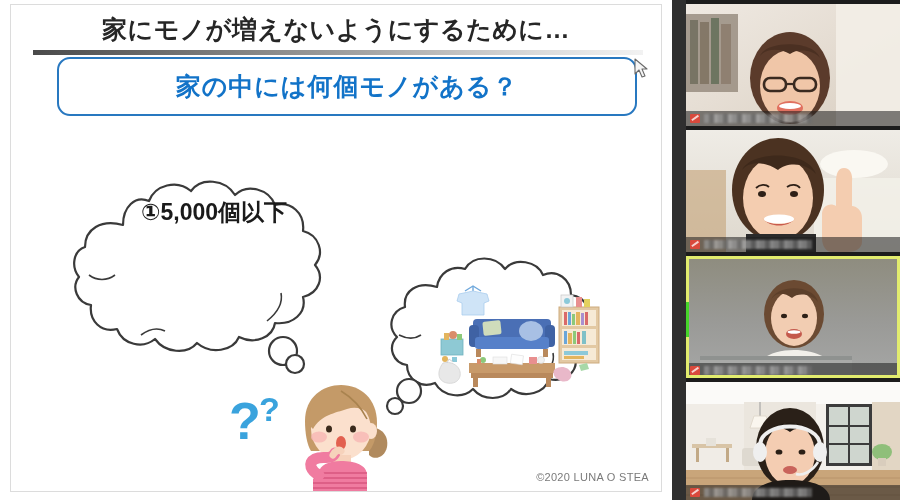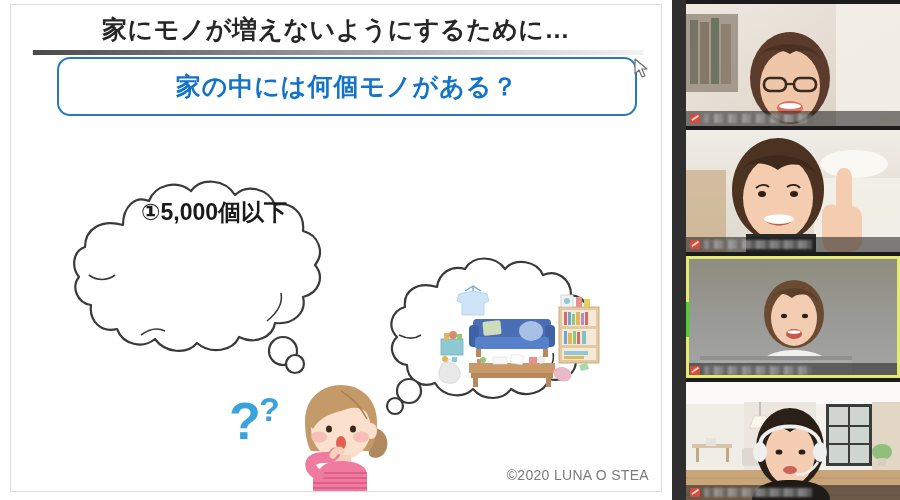--- a/index.html
+++ b/index.html
@@ -94,21 +94,21 @@
   
   #room-illu { position: absolute; left: 424px; top: 276px; }
 
   
   #girl-illu { position: absolute; left: 272px; top: 376px; }
   #qmarks { position: absolute; left: 218px; top: 382px; }
 
   #copyright {
     position: absolute;
     right: 12px; bottom: 8px;
-    font-size: 14px;
+    font-size: 11px;
     color: #7a7a7a;
     letter-spacing: 0.3px;
     white-space: nowrap;
     text-align: center;
   }
 
   
   #cursor { position: absolute; left: 634px; top: 58px; }
 
   

